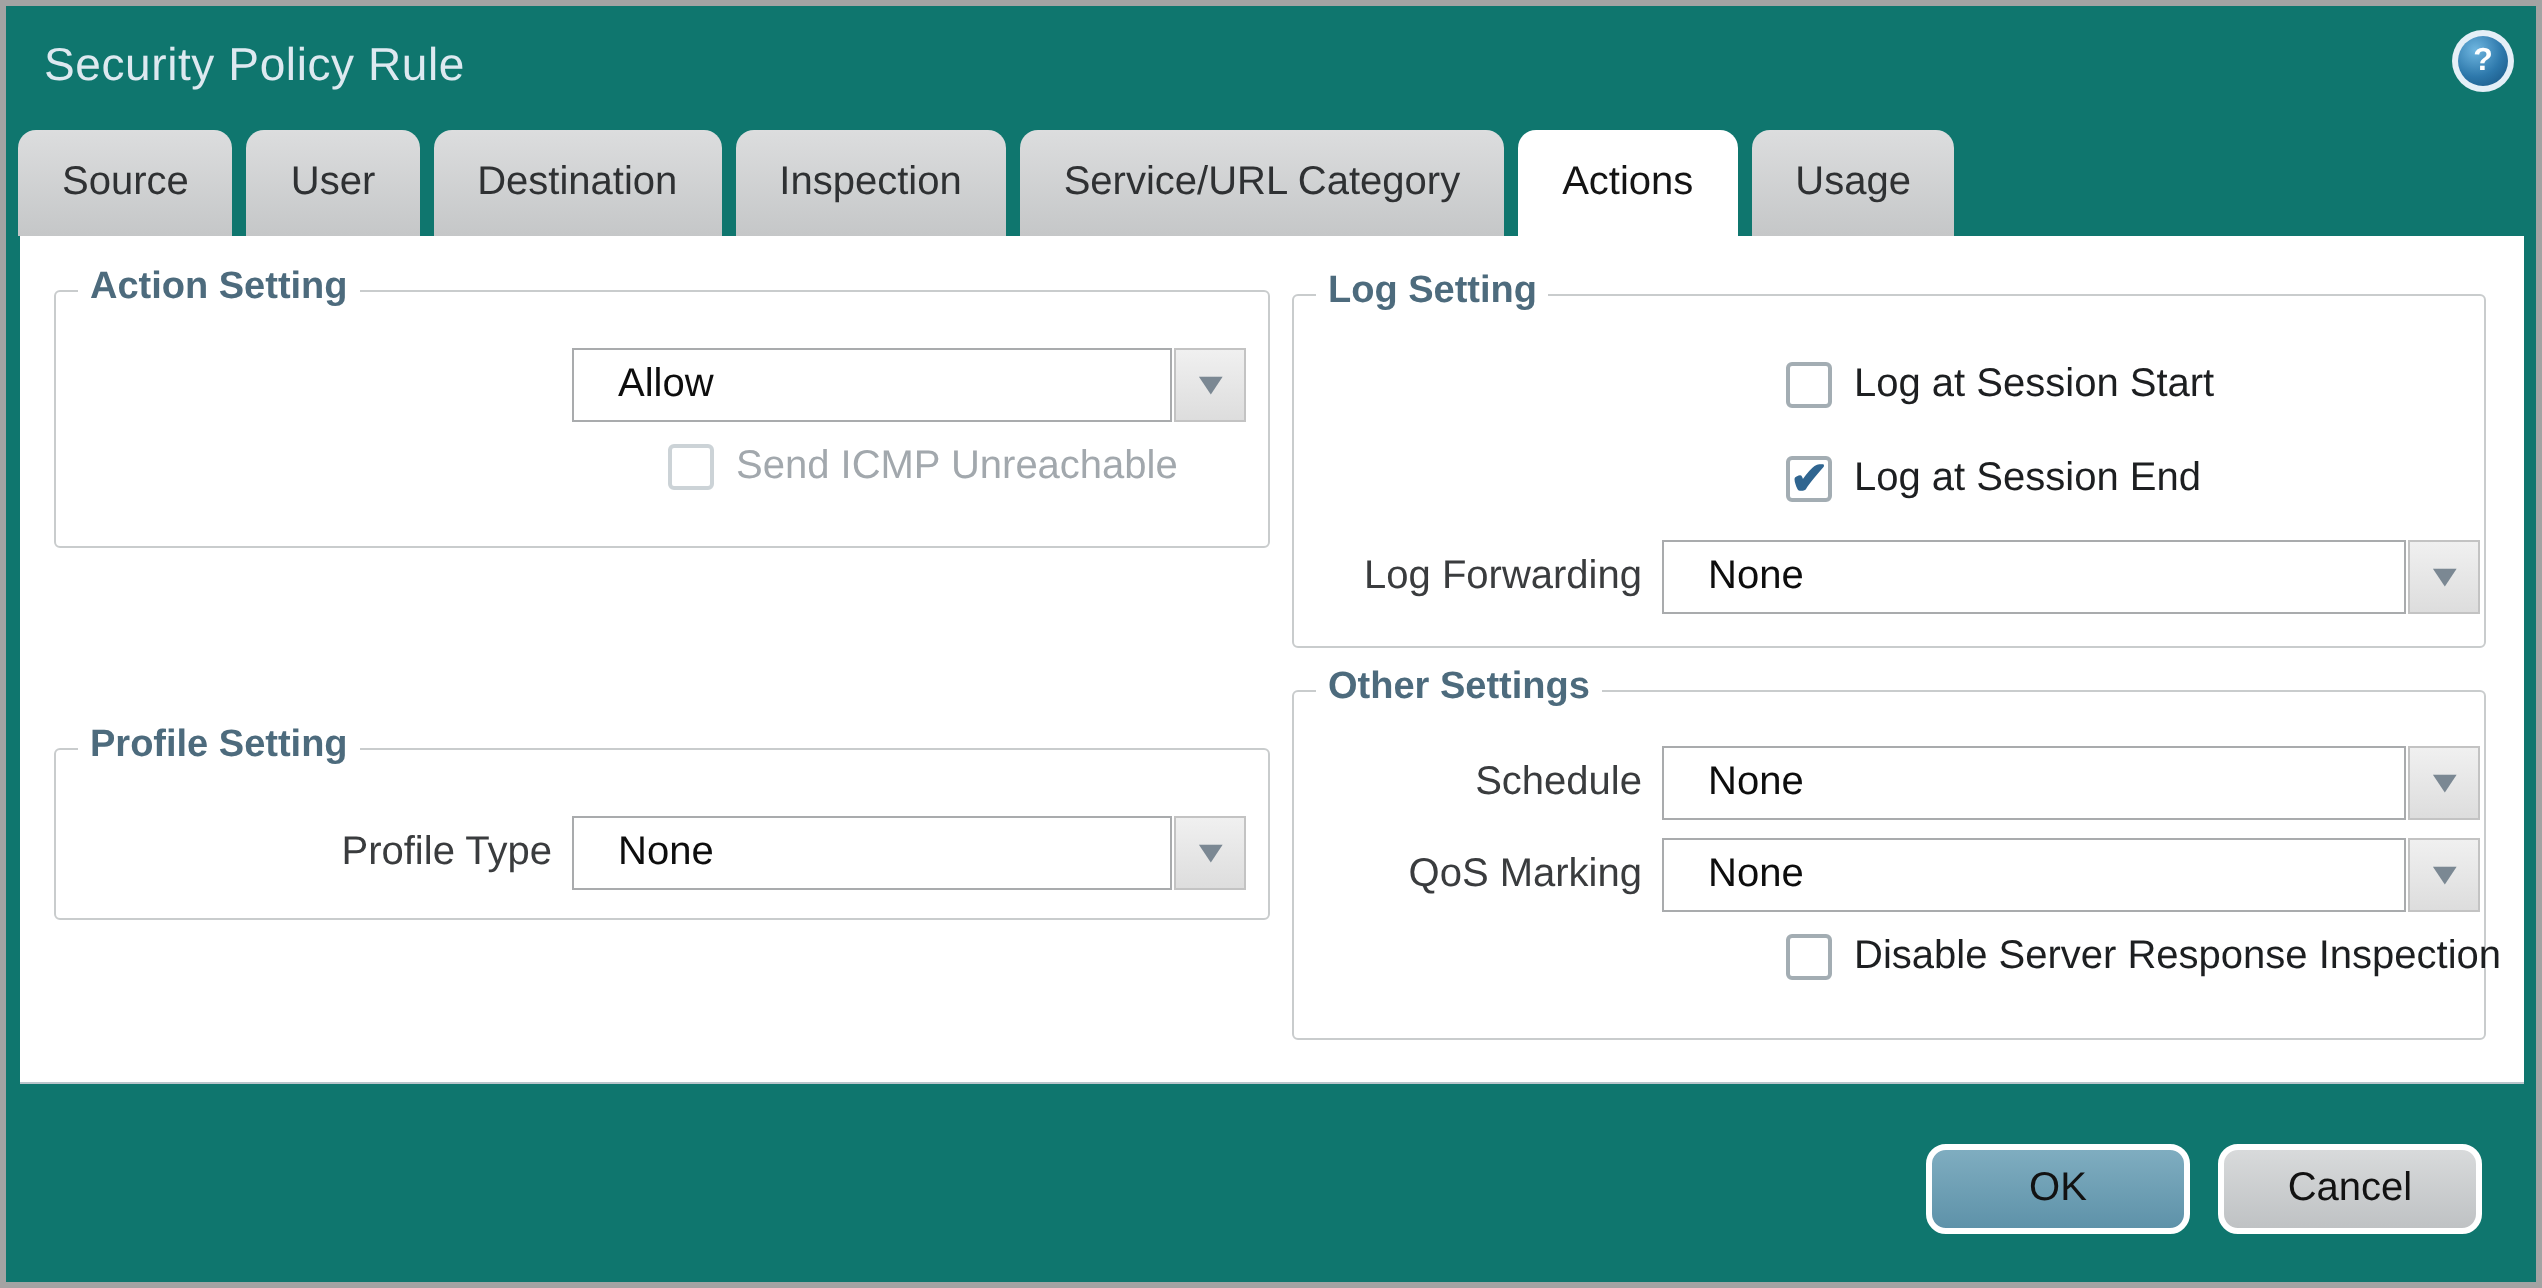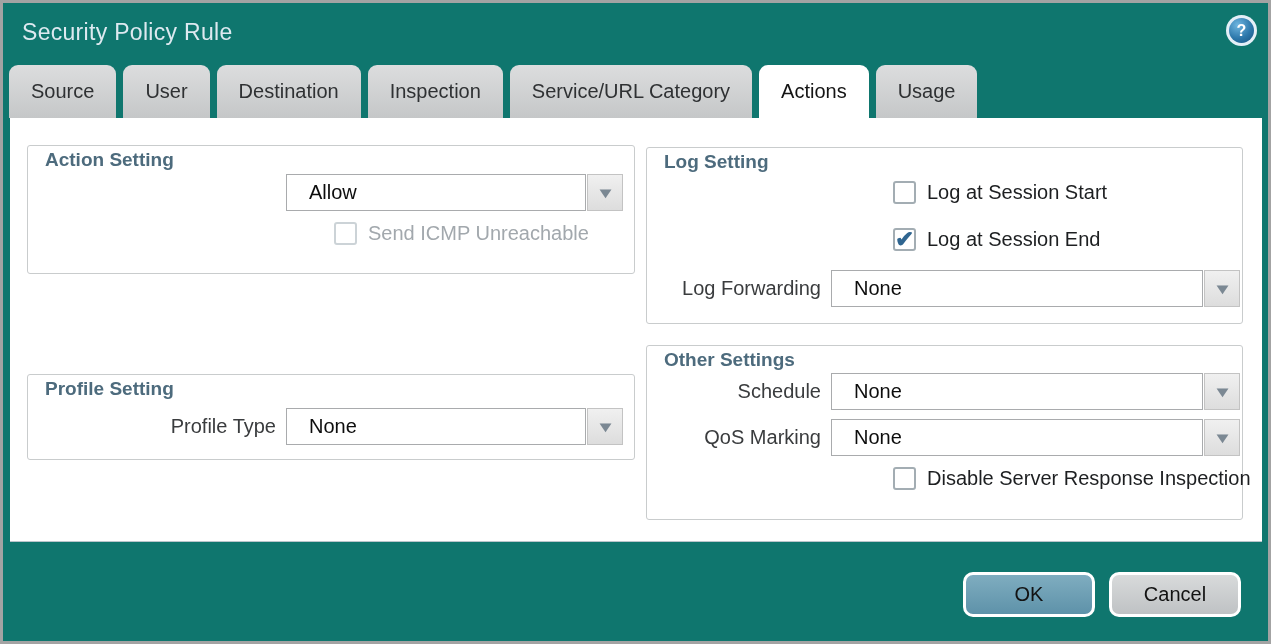--- a/index.html
+++ b/index.html
@@ -38,21 +38,21 @@
   .content {
     position:absolute; left:7px; top:115px; width:1252px; height:424px;
     background:#fff; border-bottom:1px solid #b9c5cb;
   }
 
   .fieldset {
     position:absolute; border:1px solid #c9cccd; border-radius:3px; background:#fff;
   }
   .legend {
     position:absolute; top:-13px; left:11px; background:#fff; padding:0 6px;
-    font-size:19px; font-weight:bold; color:#4d6b7d; white-space:nowrap;margin-top:16px;
+    font-size:19px; font-weight:bold; color:#4d6b7d; white-space:nowrap;
   }
 
   .field-label {
     position:absolute; text-align:right; font-size:20px; color:#3a3c3e; white-space:nowrap;
   }
 
   
   .dd { position:absolute; display:flex; height:37px; cursor:pointer; }
   .dd-field {
     background:#fff; border:1px solid #a9abad; height:37px;

